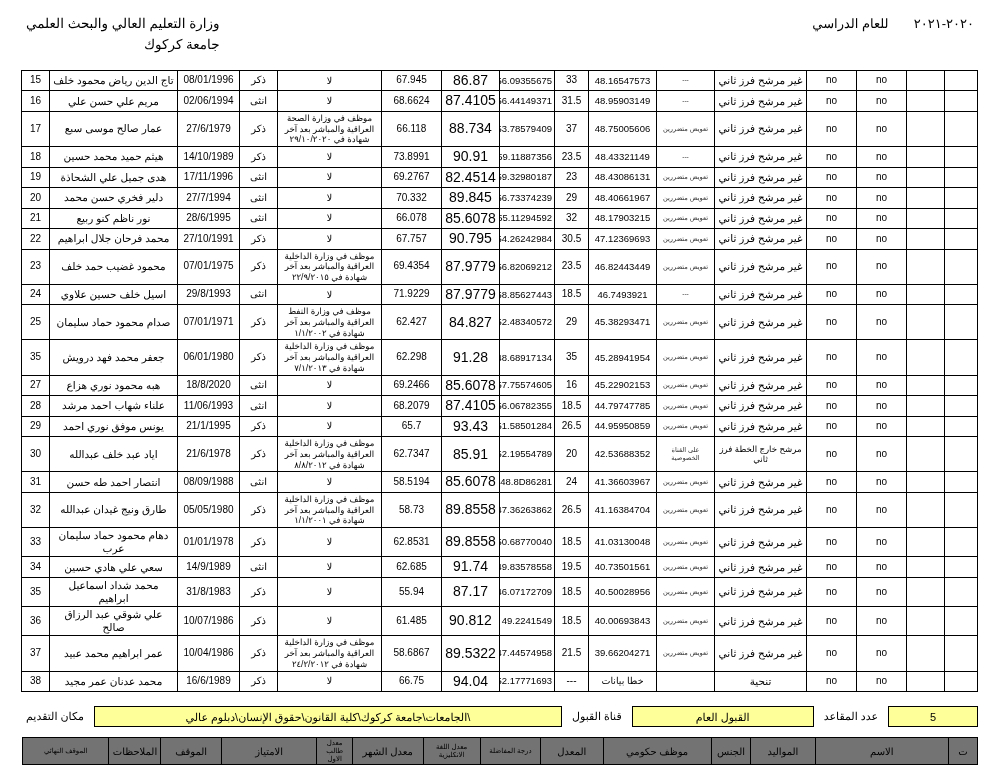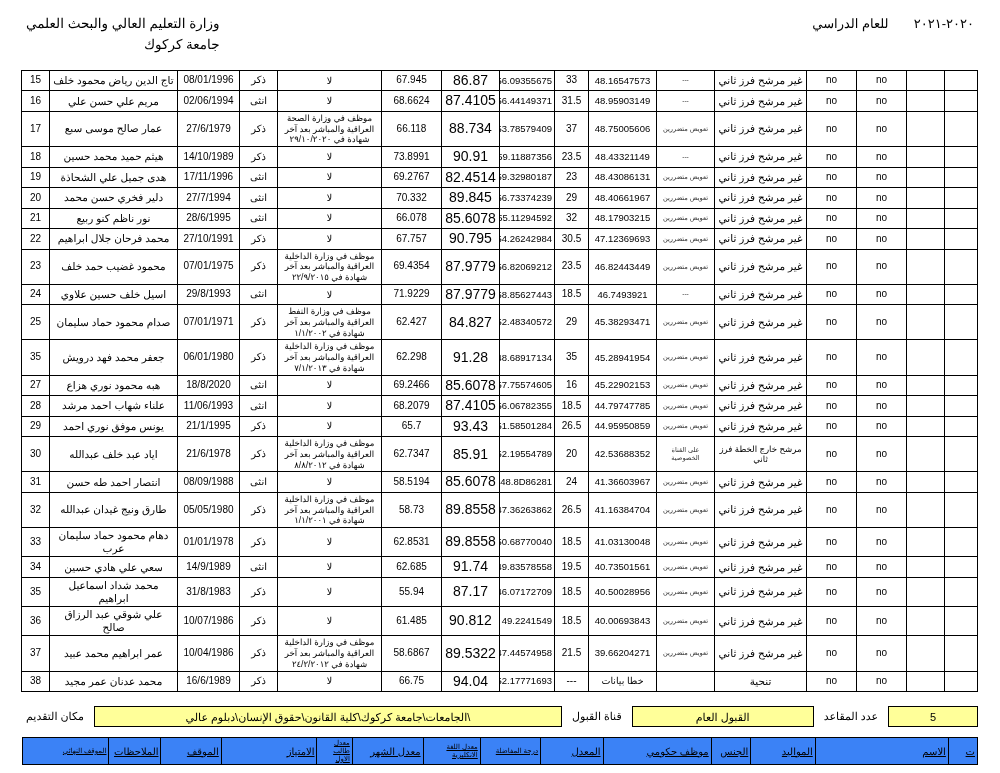--- a/index.html
+++ b/index.html
@@ -110,26 +110,25 @@
   
   table.legend {
     margin: 10px 22px 0 22px;
     width: 956px;
     border-collapse: collapse;
     table-layout: fixed;
     font-size: 10px;
   }
   table.legend td {
     border: 1px solid #000;
-    background: #3b82f6;
-    text-align: right;
+    background: #737373;
+    text-align: center;
     height: 22px;
     padding: 1px 2px;
     vertical-align: middle;
-    text-decoration: underline;
   }
 
   .page-footer {
     margin-top: 18px;
     position: relative;
     height: 24px;
     font-size: 11px;
   }
   .pf-center {
     position: absolute; left: 0; right: 0;

